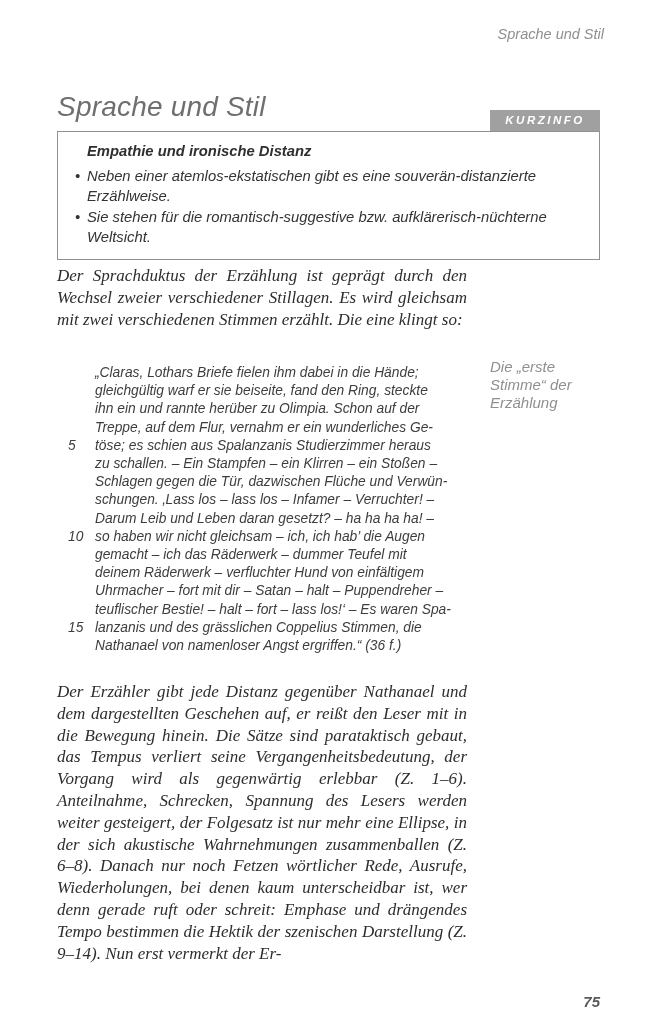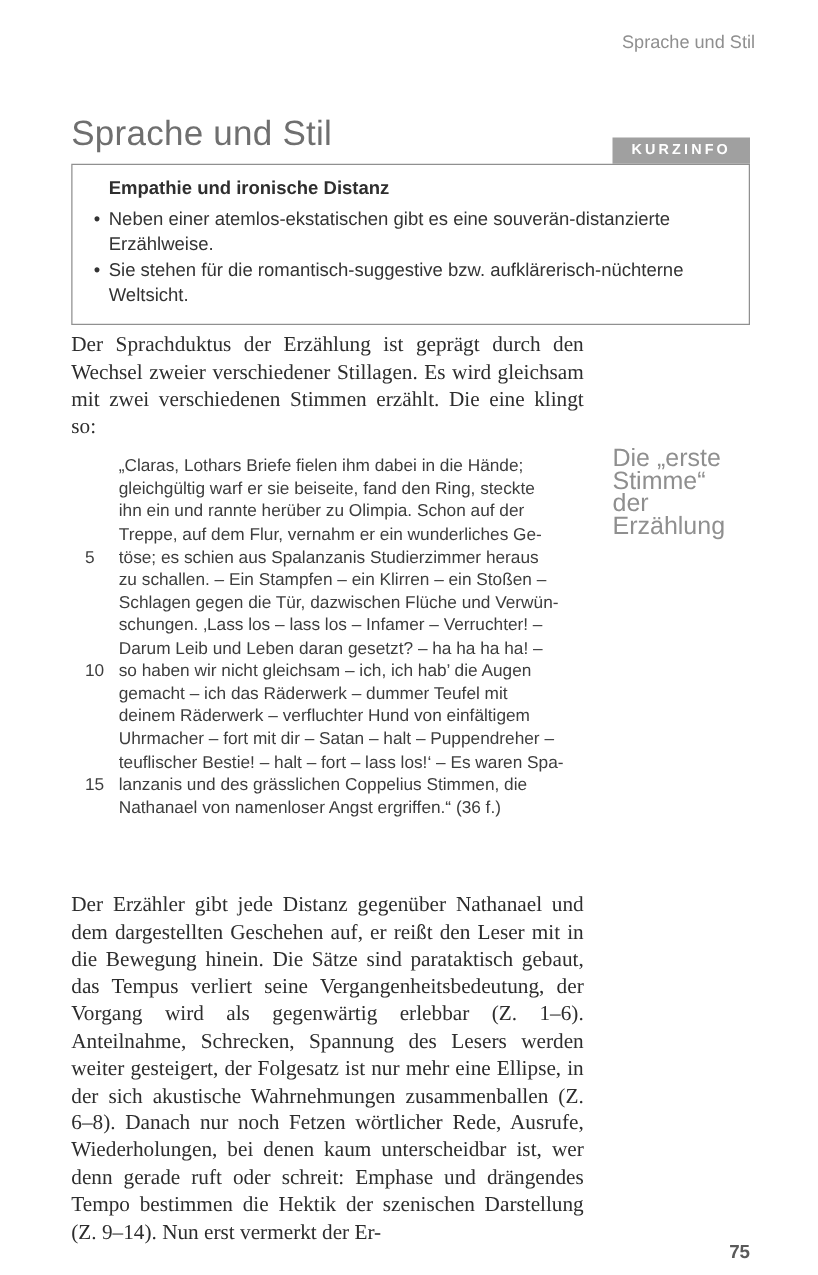--- a/index.html
+++ b/index.html
@@ -7,20 +7,21 @@
     padding: 0;
     background: #ffffff;
   }
   .page {
     position: relative;
     width: 654px;
     height: 1020px;
     background: #ffffff;
     overflow: hidden;
     font-family: "Liberation Sans", sans-serif;
+    font-style: italic;
   }
 
   
   .running-header {
     position: absolute;
     top: 26px;
     right: 50px;
     font-size: 14.5px;
     color: #8f8f8f;
     font-family: "Liberation Sans", sans-serif;
@@ -101,21 +102,21 @@
     left: 57px;
     width: 410px;
     font-family: "Liberation Serif", serif;
     font-size: 17px;
     line-height: 21.8px;
     color: #2d2d2d;
     text-align: justify;
     margin: 0;
   }
   .paragraph-1 { top: 265px; }
-  .paragraph-2 { top: 681px; margin-top: 32px; }
+  .paragraph-2 { top: 681px; }
 
   
   .quote-block {
     position: absolute;
     top: 364px;
     left: 57px;
     width: 416px;
     font-family: "Liberation Sans", sans-serif;
     font-size: 13.8px;
     line-height: 18.2px;
@@ -134,21 +135,21 @@
     flex: 1 1 auto;
   }
 
   
   .margin-note {
     position: absolute;
     top: 358px;
     left: 490px;
     width: 100px;
     font-family: "Liberation Sans", sans-serif;
-    font-size: 20px;
+    font-size: 15px;
     line-height: 18px;
     color: #8f8f8f;
   }
 
   
   .page-number {
     position: absolute;
     top: 961px;
     right: 54px;
     font-size: 15px;

